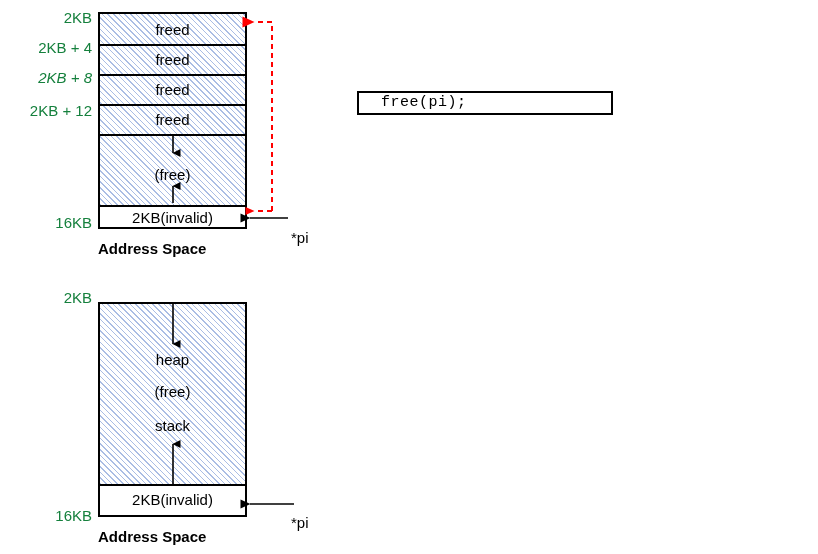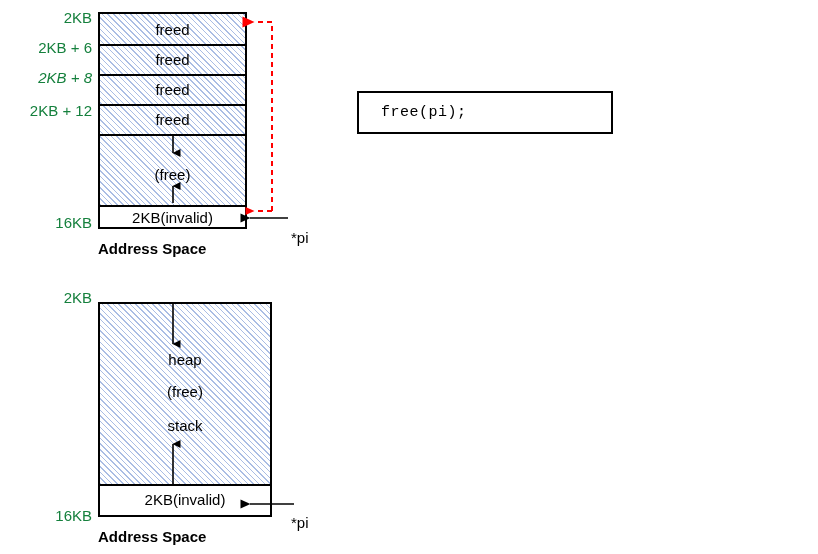--- a/index.html
+++ b/index.html
@@ -116,21 +116,21 @@
   }
 
   svg { overflow: visible; }
 </style>
 </head>
 <body>
 
 <div class="stage">
 
   <div class="addr-label" style="left:0px; top:10px; width:92px;">2KB</div>
-  <div class="addr-label" style="left:0px; top:40px; width:92px;">2KB + 6</div>
+  <div class="addr-label" style="left:0px; top:40px; width:92px;">2KB + 4</div>
   <div class="addr-label" style="left:0px; top:70px; width:92px;font-style:italic;">2KB + 8</div>
   <div class="addr-label" style="left:0px; top:91px; width:92px;margin-top:12px;">2KB + 12</div>
   <div class="addr-label" style="left:0px; top:215px; width:92px;">16KB</div>
 
   <div class="mem-box" style="left:98px; top:12px; width:149px; height:217px;">
 
     <div class="hatch" style="top:0px; height:191px;"></div>
 
     <div class="row-div" style="top:30px;"></div>
     <div class="row-div" style="top:60px;"></div>
@@ -185,28 +185,28 @@
 
     <path d="M32,199 L14,199" stroke="#ff0000" stroke-width="2" stroke-dasharray="5,4" fill="none" marker-end="url(#arrHeadLeftRedSm)"></path>
 
     <path d="M32,199 L32,10" stroke="#ff0000" stroke-width="2" stroke-dasharray="5,4" fill="none"></path>
 
     <path d="M32,10 L14,10" stroke="#ff0000" stroke-width="2" stroke-dasharray="5,4" fill="none" marker-end="url(#arrHeadLeftRed)"></path>
   </svg>
 
   <div class="caption" style="left:98px; top:240px; width:149px;">Address Space</div>
 
-  <div class="code-box" style="left:357px; top:91px; width:256px; height:43px;">
+  <div class="code-box" style="left:357px; top:91px; width:256px; height:24px;">
     <span class="code-text">free(pi);</span>
   </div>
 
   <div class="addr-label" style="left:0px; top:290px; width:92px;">2KB</div>
   <div class="addr-label" style="left:0px; top:508px; width:92px;">16KB</div>
 
-  <div class="mem-box" style="left:98px; top:302px; width:174px; height:215px;">
+  <div class="mem-box" style="left:98px; top:302px; width:149px; height:215px;">
 
     <div class="hatch" style="top:0px; height:180px;"></div>
 
     <svg class="abs" style="left:0px; top:0px; width:145px; height:60px;" viewBox="0 0 145 60">
       <line x1="73" y1="0" x2="73" y2="40" stroke="#000" stroke-width="1.6" marker-end="url(#arrHeadDown)"></line>
     </svg>
     <svg class="abs" style="left:0px; top:122px; width:145px; height:60px;" viewBox="0 0 145 60">
       <line x1="73" y1="58" x2="73" y2="18" stroke="#000" stroke-width="1.6" marker-end="url(#arrHeadUp)"></line>
     </svg>
 

